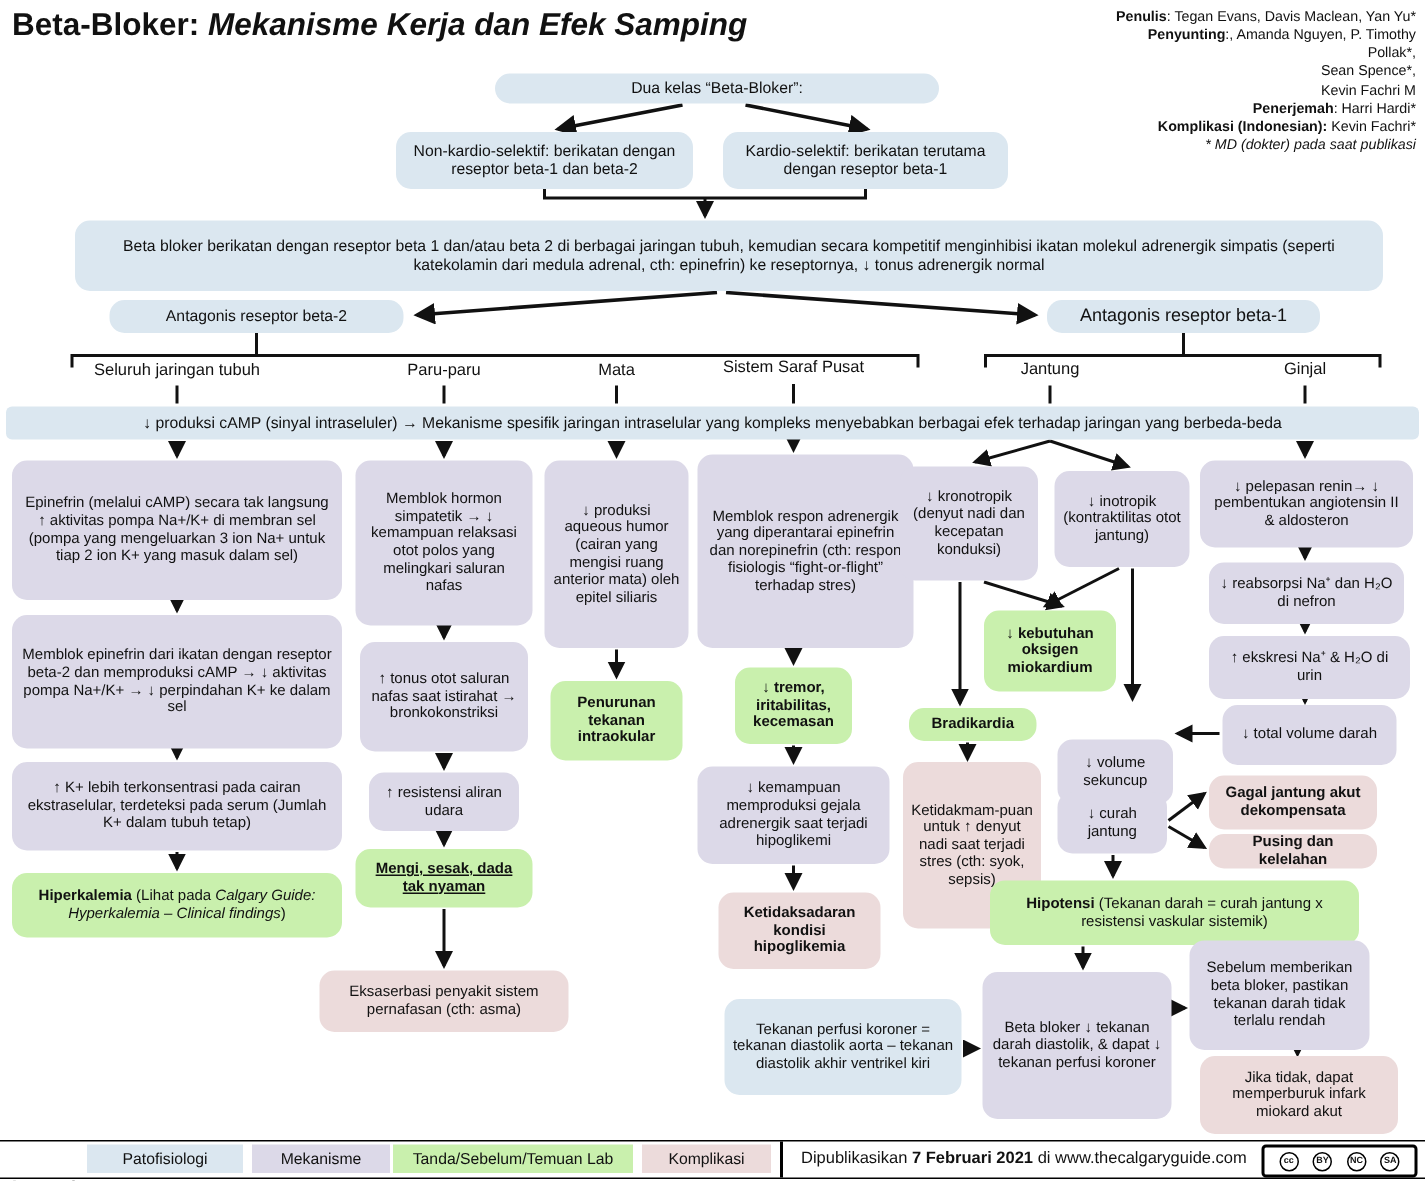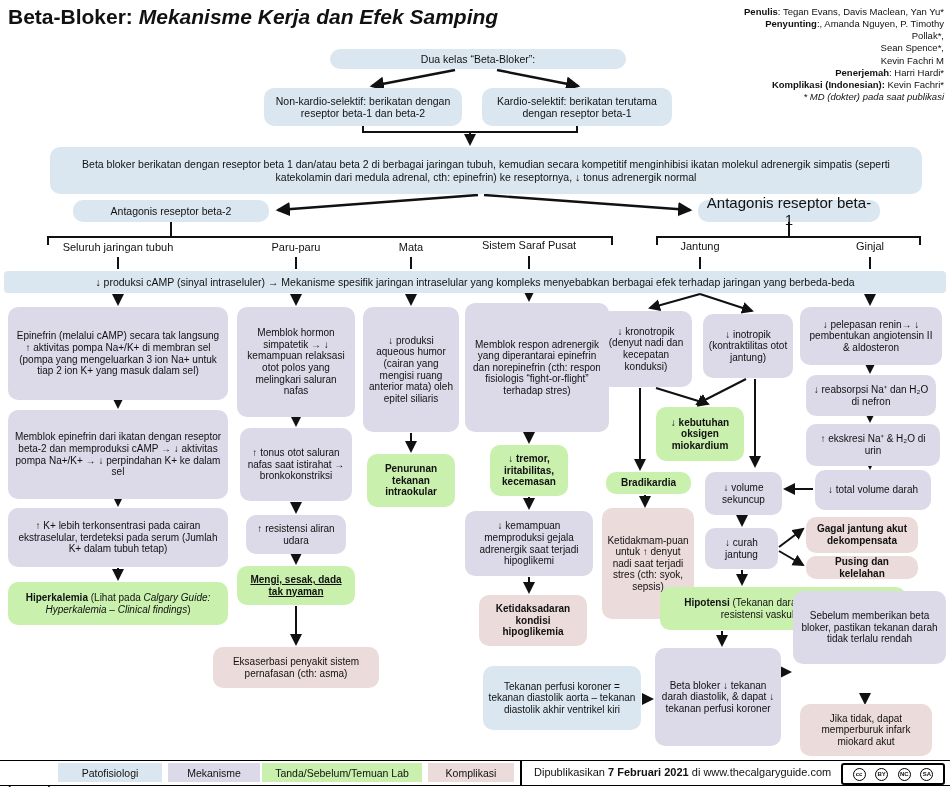--- a/index.html
+++ b/index.html
@@ -129,21 +129,21 @@
     <div class="cl"><span class="b">Penerjemah</span><span>:  Harri Hardi*</span></div>
     <div class="cl"><span class="b">Komplikasi (Indonesian):</span><span> Kevin Fachri*</span></div>
     <div class="cl"><span class="b"></span><span>* MD (dokter) pada saat publikasi</span></div>
   </div>
 
   <div class="box patho" style="left:330px;top:49px;width:296px;height:20px;font-size:10.5px;">Dua kelas “Beta-Bloker”:</div>
   <div class="box patho" style="left:264px;top:88px;width:198px;height:38px;font-size:10.5px;">Non-kardio-selektif: berikatan dengan reseptor beta-1 dan beta-2</div>
   <div class="box patho" style="left:482px;top:88px;width:190px;height:38px;font-size:10.5px;">Kardio-selektif: berikatan terutama dengan reseptor beta-1</div>
   <div class="box patho" style="left:50px;top:147px;width:872px;height:47px;font-size:10.5px;">Beta bloker berikatan dengan reseptor beta 1 dan/atau beta 2 di berbagai jaringan tubuh, kemudian secara kompetitif menginhibisi ikatan molekul adrenergik simpatis (seperti katekolamin dari medula adrenal, cth: epinefrin) ke reseptornya, ↓ tonus adrenergik normal</div>
   <div class="box patho" style="left:73px;top:200px;width:196px;height:22px;font-size:10.5px;">Antagonis reseptor beta-2</div>
-  <div class="box patho" style="left:698px;top:200px;width:182px;height:22px;font-size:15px;">Antagonis reseptor beta-1</div>
+  <div class="box patho" style="left:698px;top:200px;width:182px;height:22px;font-size:12px;">Antagonis reseptor beta-1</div>
 
   <div class="hdr" style="left:38px;top:241px;width:160px;">Seluruh jaringan tubuh</div>
   <div class="hdr" style="left:246px;top:241px;width:100px;">Paru-paru</div>
   <div class="hdr" style="left:376px;top:241px;width:70px;">Mata</div>
   <div class="hdr" style="left:456px;top:239px;width:146px;text-align:center;">Sistem Saraf Pusat</div>
   <div class="hdr" style="left:660px;top:240px;width:80px;">Jantung</div>
   <div class="hdr" style="left:835px;top:240px;width:70px;">Ginjal</div>
 
   <div class="box patho" style="left:4px;top:271px;width:942px;height:22px;font-size:10.5px;border-radius:4px;">↓ produksi cAMP (sinyal intraseluler) → Mekanisme spesifik jaringan intraselular yang kompleks menyebabkan berbagai efek terhadap jaringan yang berbeda-beda</div>
 
@@ -167,34 +167,34 @@
   <div class="box sign fb" style="left:490px;top:445px;width:78px;height:51px;">↓ tremor, iritabilitas, kecemasan</div>
   <div class="box mech" style="left:465px;top:511px;width:128px;height:65px;">↓ kemampuan memproduksi gejala adrenergik saat terjadi hipoglikemi</div>
   <div class="box comp fb" style="left:479px;top:595px;width:108px;height:51px;">Ketidaksadaran kondisi hipoglikemia</div>
   <div class="box patho" style="left:483px;top:666px;width:158px;height:64px;">Tekanan perfusi koroner = tekanan diastolik aorta – tekanan diastolik akhir ventrikel kiri</div>
 
   <div class="box mech" style="left:600px;top:311px;width:92px;height:76px;">↓ kronotropik (denyut nadi dan kecepatan konduksi)</div>
   <div class="box mech" style="left:703px;top:314px;width:90px;height:64px;">↓ inotropik (kontraktilitas otot jantung)</div>
   <div class="box sign fb" style="left:656px;top:407px;width:88px;height:54px;">↓ kebutuhan oksigen miokardium</div>
   <div class="box sign fb" style="left:606px;top:472px;width:85px;height:22px;">Bradikardia</div>
   <div class="box comp" style="left:602px;top:508px;width:92px;height:111px;">Ketidakmam-puan untuk ↑ denyut nadi saat terjadi stres (cth: syok, sepsis)</div>
-  <div class="box mech" style="left:705px;top:472px;width:77px;height:43px;">↓ volume sekuncup</div>
+  <div class="box mech" style="left:705px;top:493px;width:77px;height:43px;">↓ volume sekuncup</div>
   <div class="box mech" style="left:705px;top:528px;width:73px;height:41px;">↓ curah jantung</div>
   <div class="box sign" style="left:660px;top:587px;width:246px;height:43px;">
     <div class="t"><span class="bold">Hipotensi</span><span> (Tekanan darah = curah jantung x resistensi vaskular sistemik)</span></div>
   </div>
   <div class="box mech" style="left:655px;top:648px;width:126px;height:98px;">Beta bloker ↓ tekanan darah diastolik, &amp; dapat ↓ tekanan perfusi koroner</div>
   <div class="box comp fb" style="left:806px;top:517px;width:112px;height:36px;">Gagal jantung akut dekompensata</div>
   <div class="box comp fb" style="left:806px;top:556px;width:112px;height:23px;">Pusing dan kelelahan</div>
 
   <div class="box mech" style="left:800px;top:307px;width:142px;height:58px;">↓ pelepasan renin→ ↓ pembentukan angiotensin II &amp; aldosteron</div>
   <div class="box mech" style="left:806px;top:375px;width:130px;height:41px;">↓ reabsorpsi Na⁺ dan H₂O di nefron</div>
   <div class="box mech" style="left:806px;top:424px;width:134px;height:42px;">↑ ekskresi Na⁺ &amp; H₂O di urin</div>
   <div class="box mech" style="left:815px;top:470px;width:116px;height:40px;">↓ total volume darah</div>
-  <div class="box mech" style="left:793px;top:591px;width:153px;height:73px;">Sebelum memberikan beta bloker, pastikan tekanan darah tidak terlalu rendah</div>
+  <div class="box mech" style="left:793px;top:627px;width:120px;height:73px;">Sebelum memberikan beta bloker, pastikan tekanan darah tidak terlalu rendah</div>
   <div class="box comp" style="left:800px;top:704px;width:132px;height:52px;">Jika tidak, dapat memperburuk infark miokard akut</div>
 
   <div class="legendbar">
     <span class="leglabel">Legenda:</span>
     <span class="sw sw0">Patofisiologi</span>
     <span class="sw sw1">Mekanisme</span>
     <span class="sw sw2">Tanda/Sebelum/Temuan Lab</span>
     <span class="sw sw3">Komplikasi</span>
     <span class="divider"></span>
     <span class="pub">

